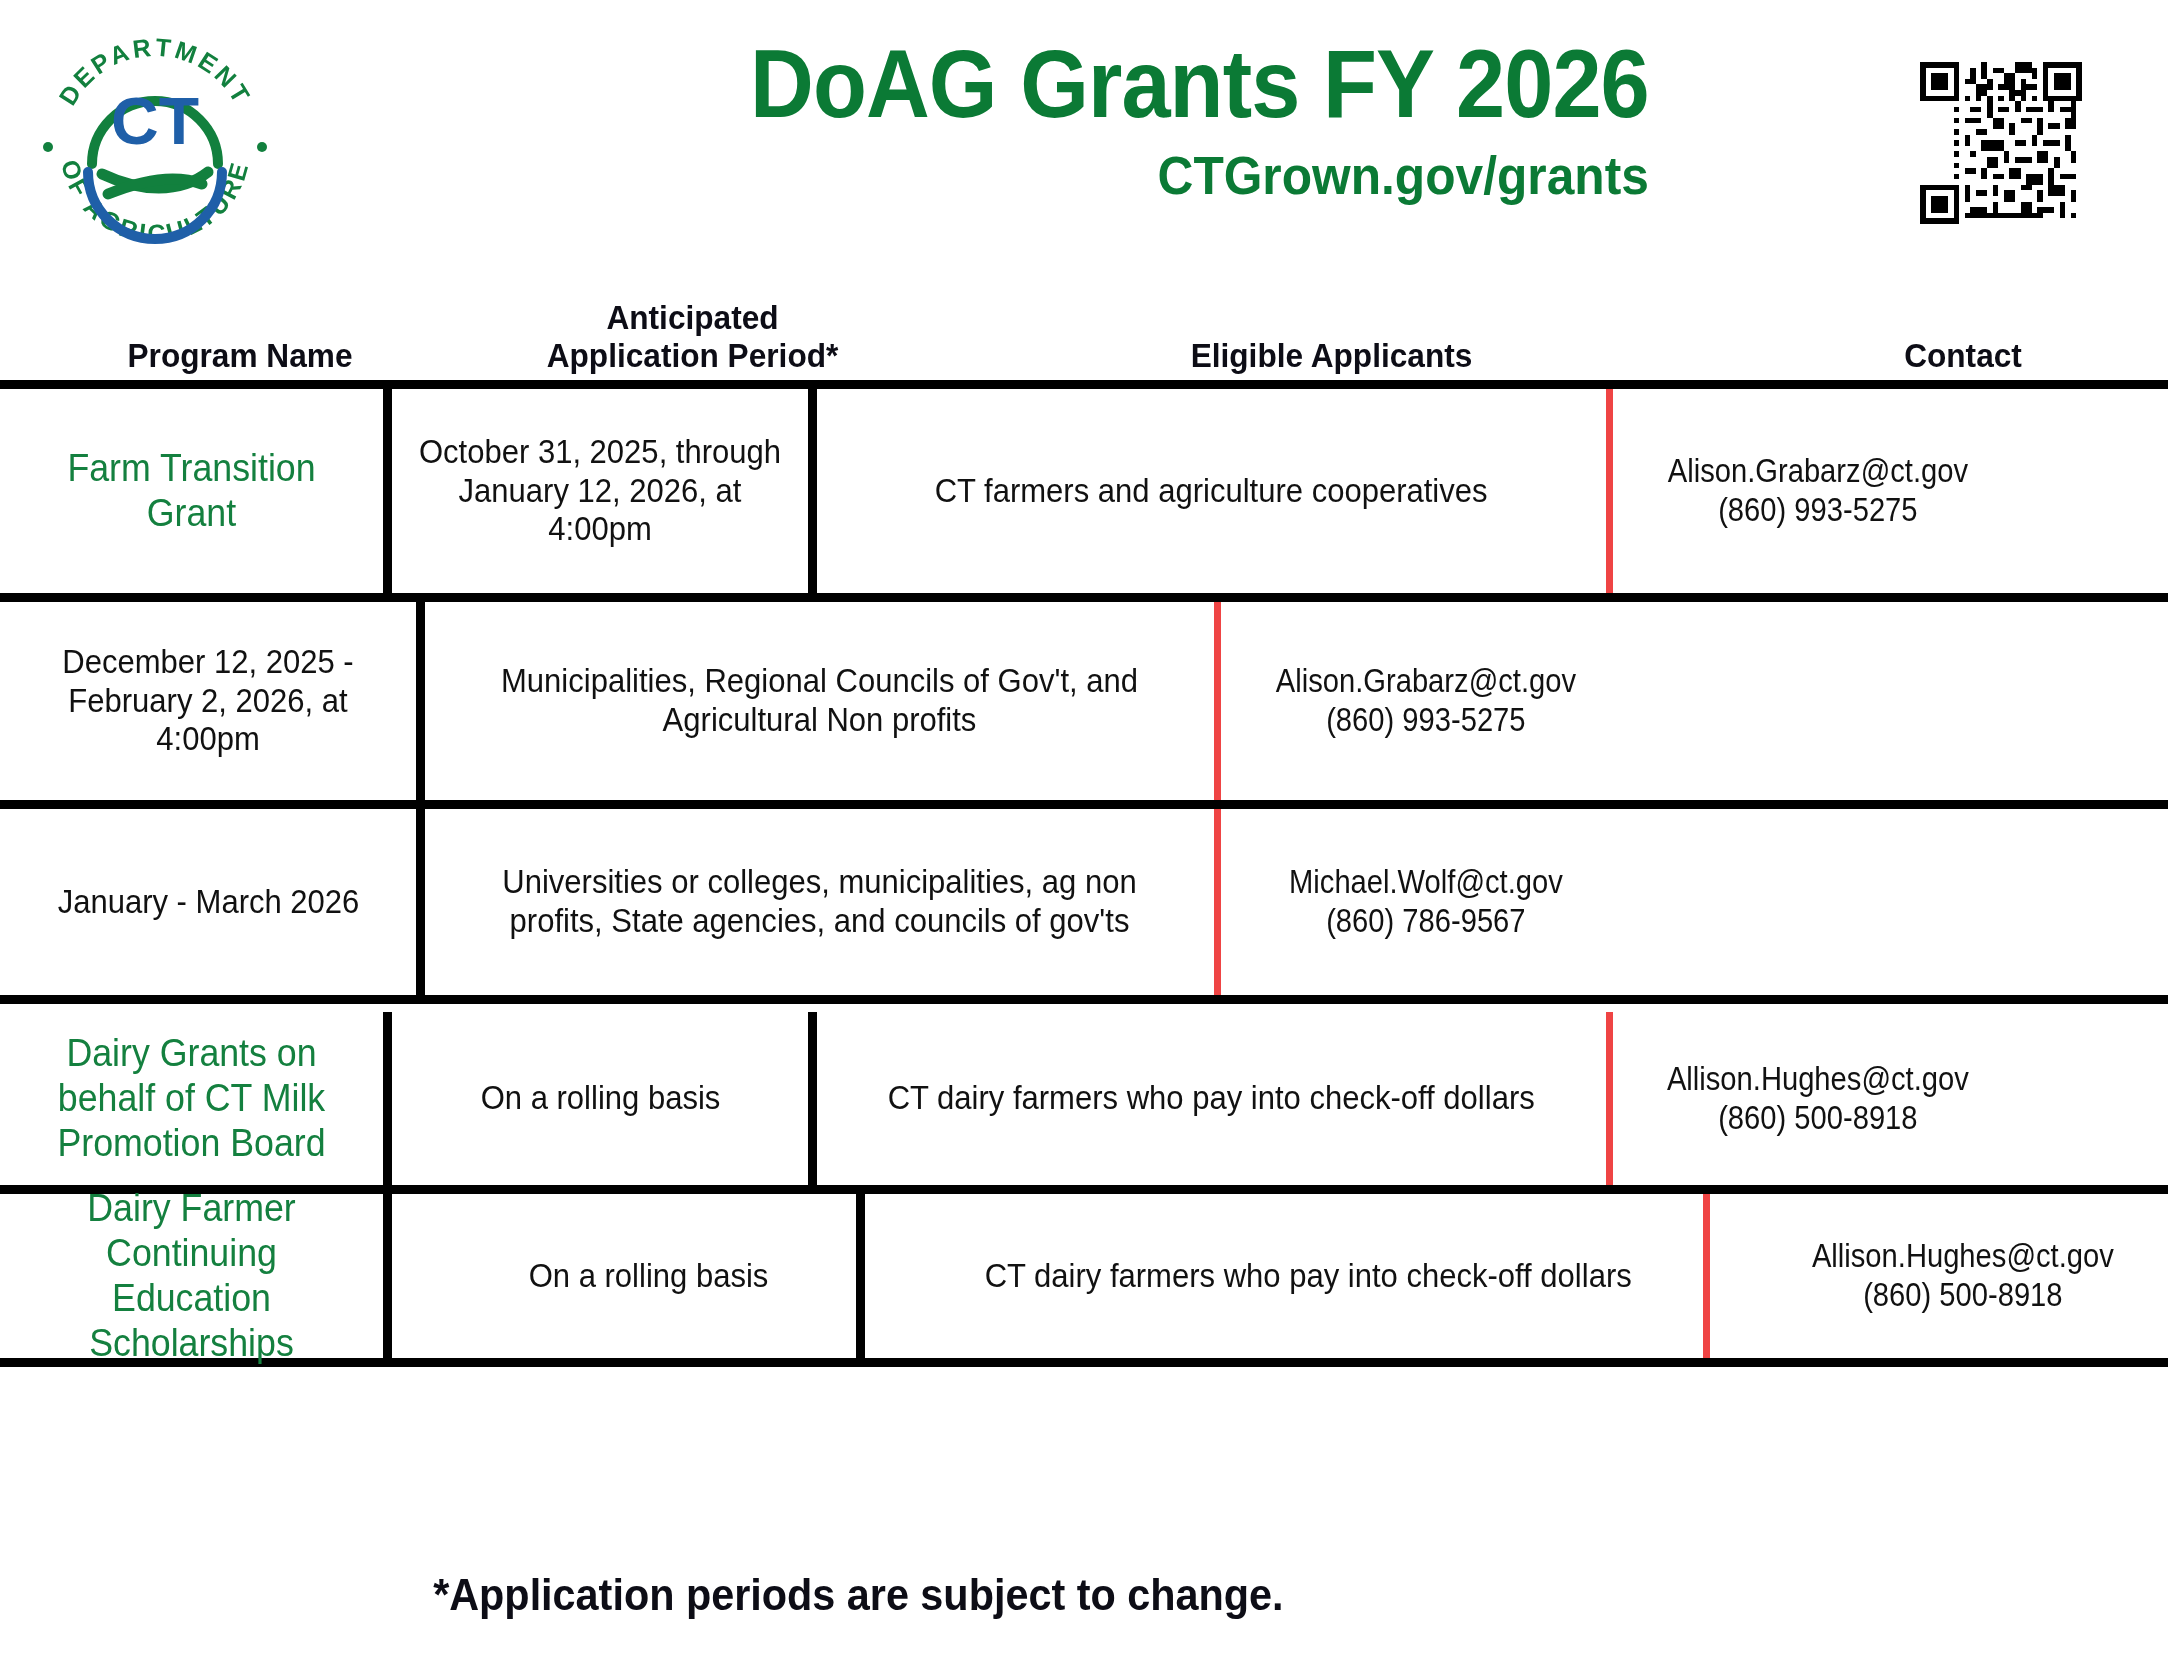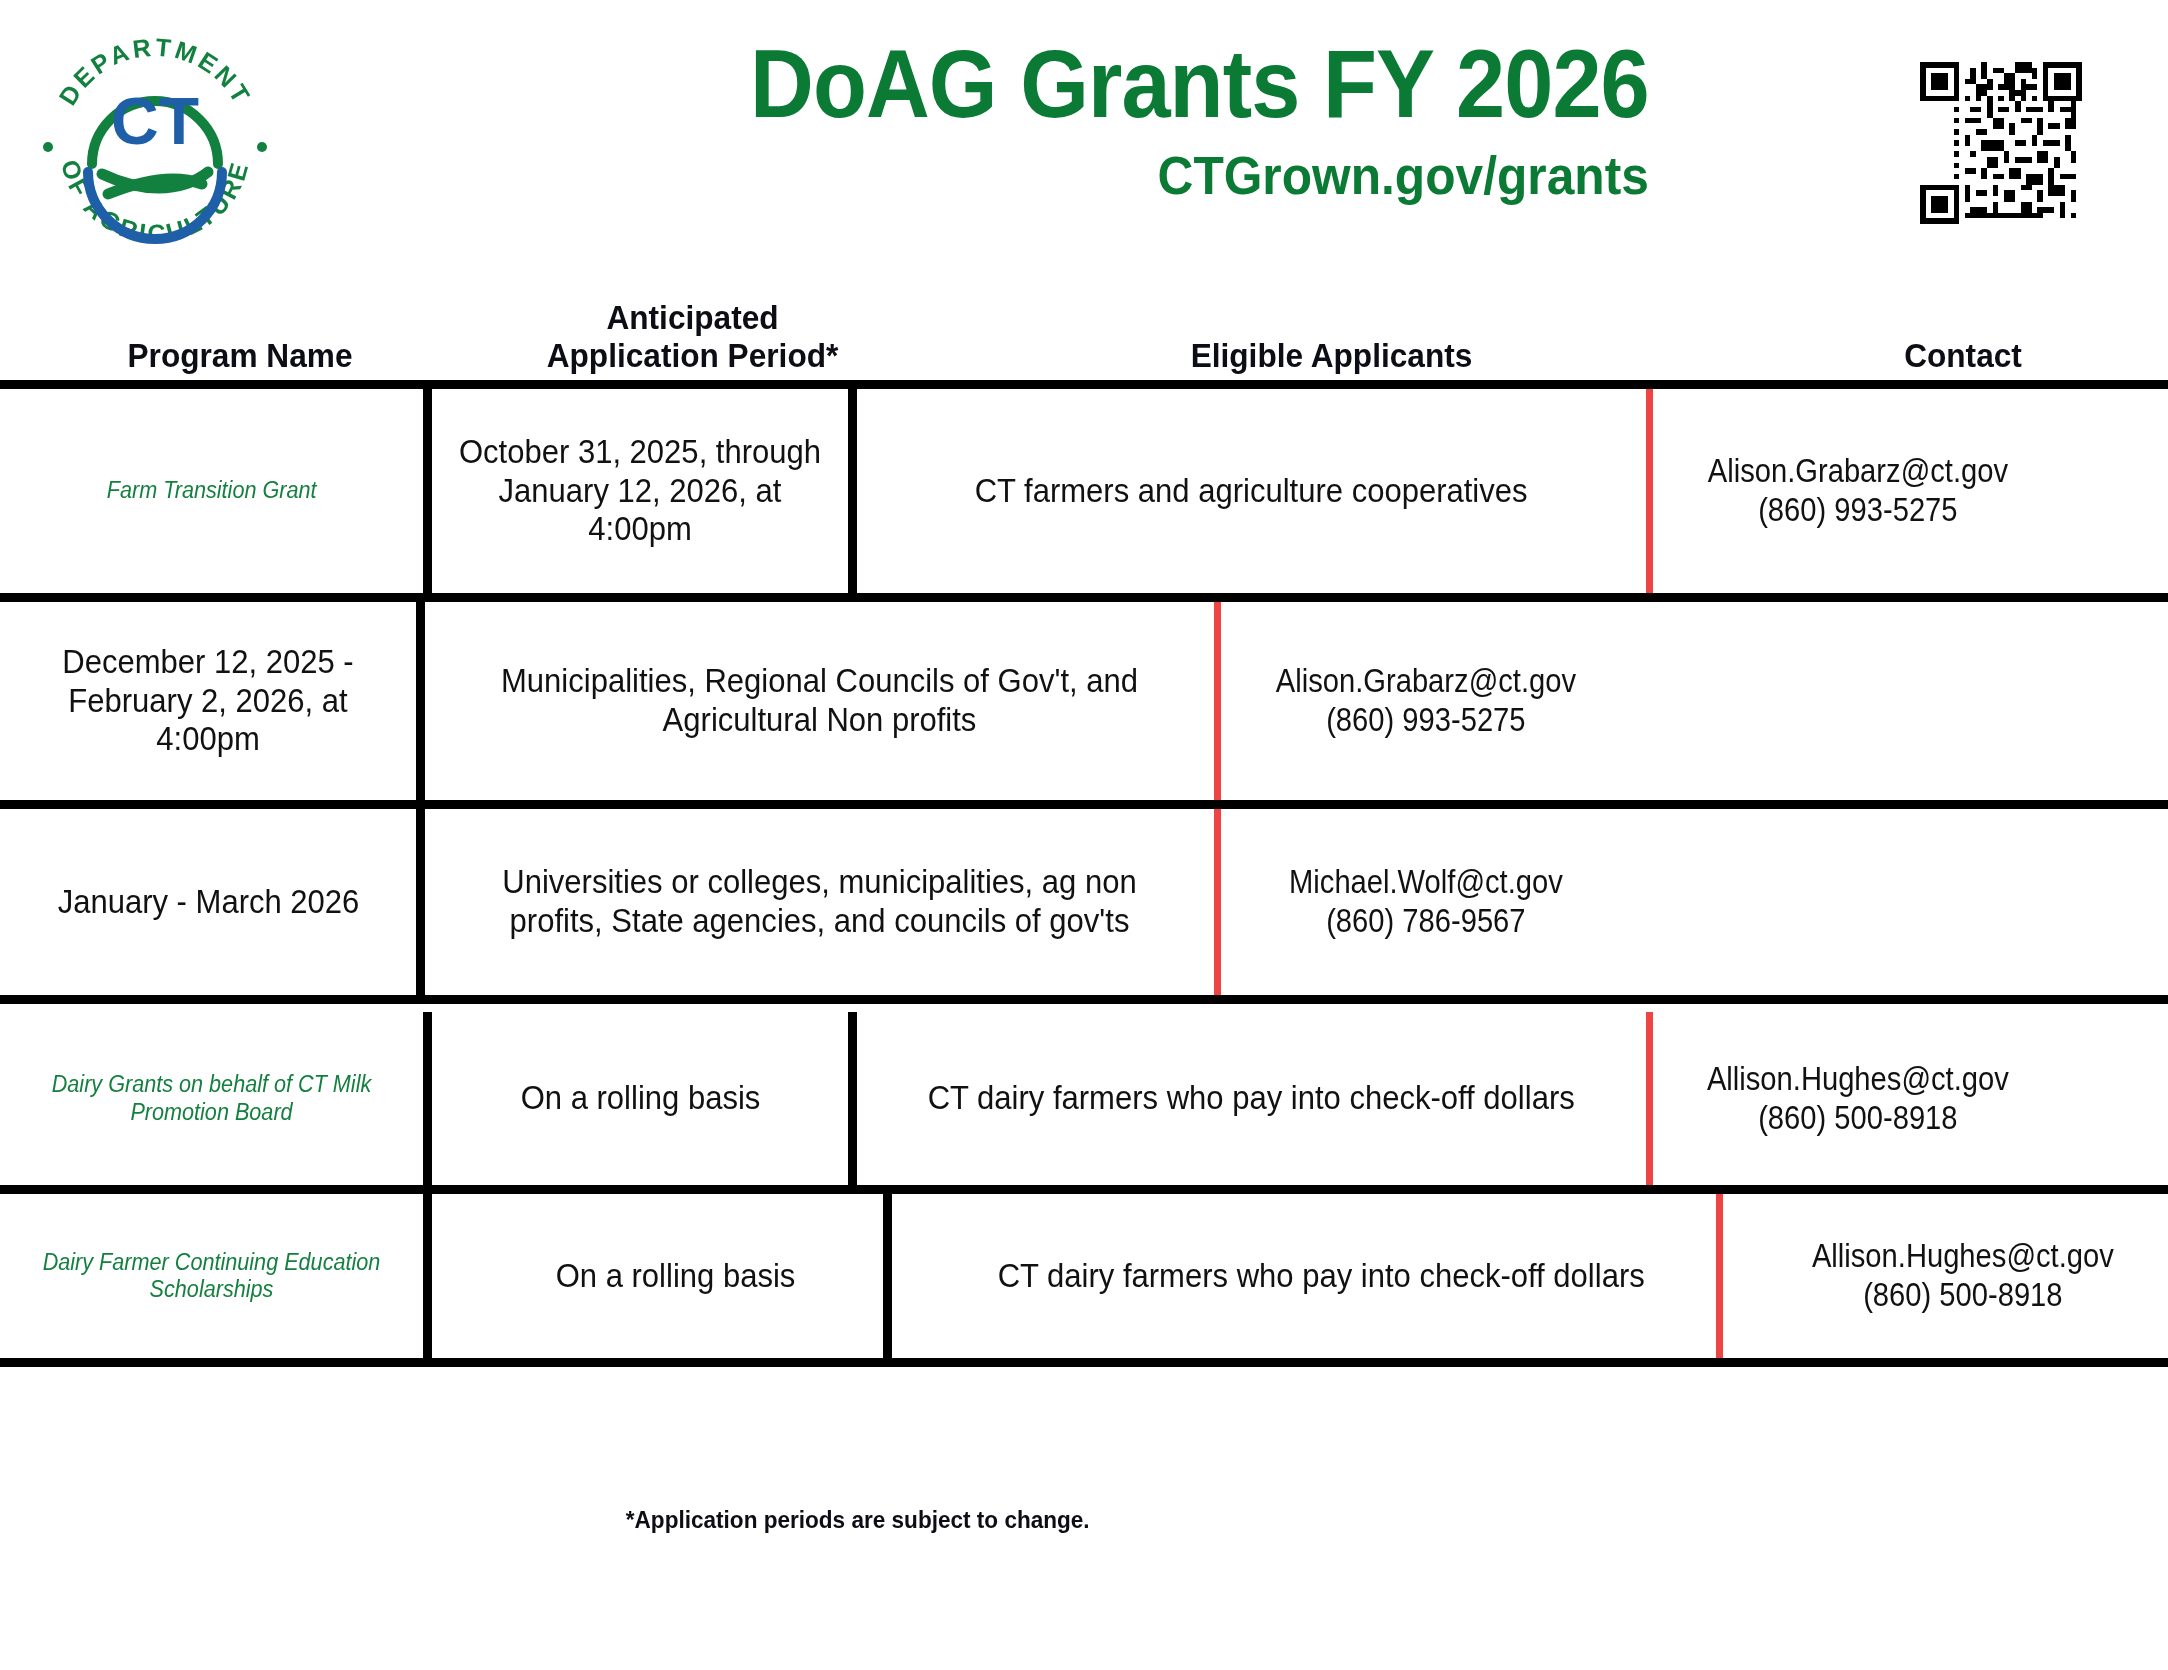--- a/index.html
+++ b/index.html
@@ -119,24 +119,23 @@
     align-items: center;
     justify-content: center;
     text-align: center;
     padding: 8px 14px;
     font-family: "Liberation Sans Narrow", "Liberation Sans", sans-serif;
     font-size: 33px;
     line-height: 1.18;
     color: #111111;
   }
   .cell.prog {
-    width: 432px;
+    width: 392px;
     color: #14803f;
-    font-style: italic;
-    font-size: 23px;
+    font-size: 38px;
     border-right: 9px solid #000000;
   }
   .cell.period {
     width: 425px;
     border-right: 9px solid #000000;
   }
   .cell.elig {
     width: 796px;
     border-right: 7px solid #ef4444;
   }
@@ -148,26 +147,26 @@
   .r-tall { height: 204px; }
   .r-mid  { height: 198px; }
   .r-short{ height: 186px; }
   .r-s2   { height: 173px; margin-top: 8px; }
   .r-s3   { height: 164px; }
 
   
   .footer-note {
     position: absolute;
     left: 0;
-    top: 1506px;
+    top: 1570px;
     width: 1716px;
     text-align: center;
     font-family: "Liberation Sans Narrow", "Liberation Sans", sans-serif;
     font-weight: bold;
-    font-size: 24px;
+    font-size: 44px;
     color: #0d0d16;
   }
   .footer-note span { transform: scaleX(0.94); display: inline-block; }
 </style>
 </head>
 <body>
 
 <div class="header">
 
   <div class="logo-wrap">

